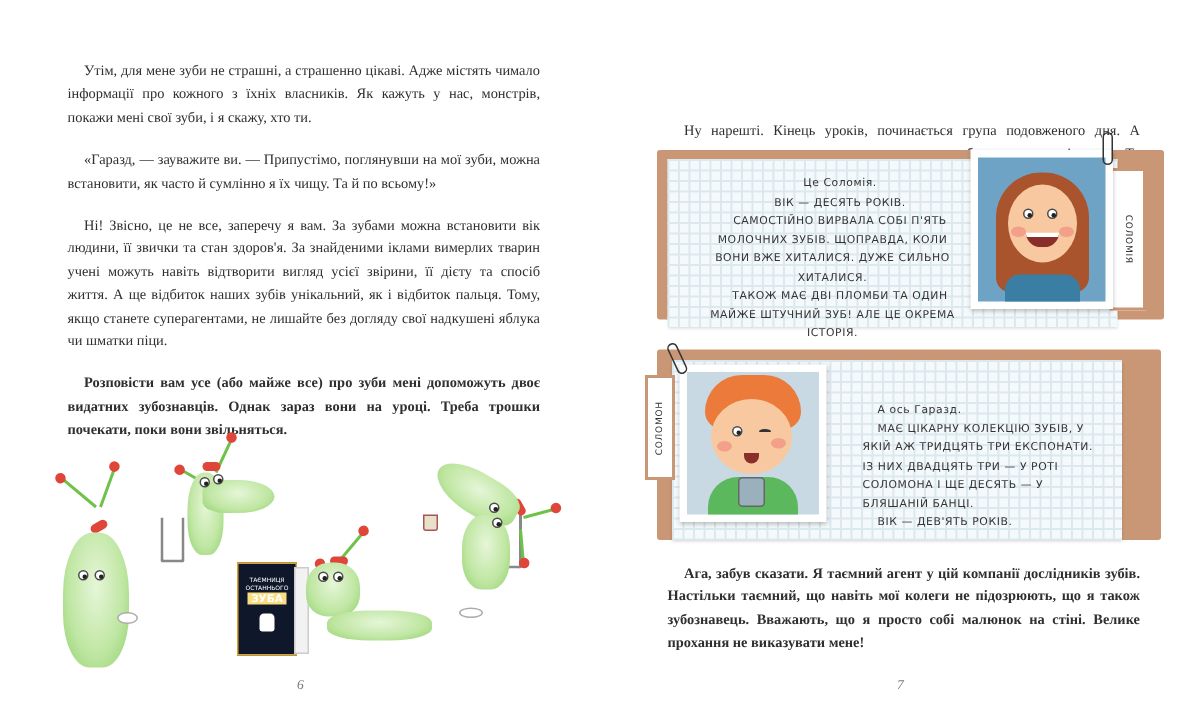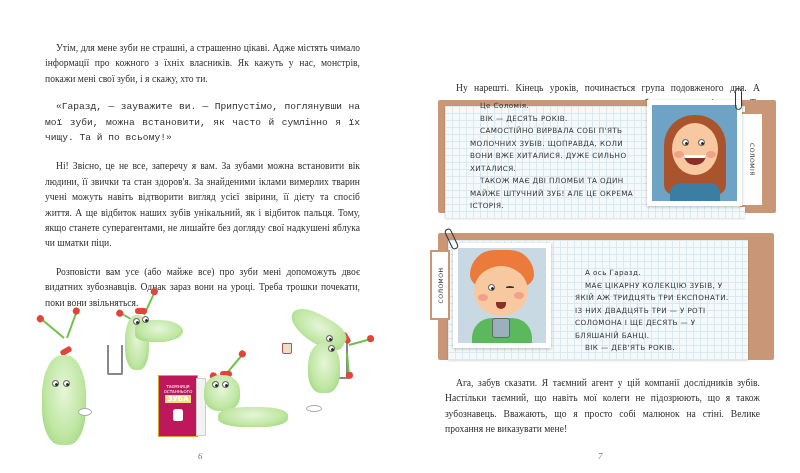--- a/index.html
+++ b/index.html
@@ -18,21 +18,21 @@
   
   .monster { position: absolute; }
   .body-blob { position: absolute; background: radial-gradient(ellipse at 50% 40%, #e6f6d8 0%, #bfe6a2 60%, #8fd06a 100%); border-radius: 45% 45% 40% 40%; }
   .antenna { position: absolute; width: 2px; background: #6ec24a; transform-origin: bottom center; }
   .antenna::after { content: ""; position: absolute; top: -4px; left: -3px; width: 7px; height: 7px; border-radius: 50%; background: #e0453a; }
   .bow { position: absolute; width: 12px; height: 6px; background: #e0453a; border-radius: 3px; }
   .eye { position: absolute; width: 7px; height: 7px; background: #fff; border: 1px solid #4a4a4a; border-radius: 50%; }
   .eye::after { content: ""; position: absolute; left: 2px; top: 2px; width: 3px; height: 3px; background: #222; border-radius: 50%; }
   .chair { position: absolute; border: 2px solid #888; border-top: none; border-radius: 0 0 2px 2px; }
 
-  .book { position: absolute; left: 158px; top: 375px; width: 40px; height: 62px; background: #be185d; border: 1px solid #d9a22b; display: flex; flex-direction: column; align-items: center; padding-top: 8px; }
+  .book { position: absolute; left: 158px; top: 375px; width: 40px; height: 62px; background: #0f172a; border: 1px solid #d9a22b; display: flex; flex-direction: column; align-items: center; padding-top: 8px; }
   .book .bt { font-size: 4px; color: #fff; line-height: 5px; font-family: "DejaVu Sans", sans-serif; text-align: center; }
   .book .bt-big { font-size: 7px; font-weight: bold; color: #fff; background: #f9dd80; padding: 0 2px; margin-top: 1px; font-family: "DejaVu Sans", sans-serif; }
   .book .tooth { margin-top: 6px; width: 10px; height: 12px; background: #fff; border-radius: 3px 3px 2px 2px; }
   .book-page { position: absolute; left: 196px; top: 378px; width: 10px; height: 58px; background: #f2f2f2; border: 1px solid #ccc; }
   .card-back { position: absolute; background: #c99776; border-radius: 2px; }
   .card-paper { position: absolute; background-color: #f4f9fb;
     background-image: linear-gradient(#dbe8ee 1px, transparent 1px), linear-gradient(90deg, #dbe8ee 1px, transparent 1px);
     background-size: 7px 7px; box-shadow: 0 1px 2px rgba(0,0,0,0.15); }
   .hand { position: absolute; font-family: "DejaVu Sans", sans-serif; font-size: 7.2px; line-height: 12.5px; color: #333; letter-spacing: 0.4px; text-transform: uppercase; }
   .hand p { text-indent: 10px; }
@@ -49,23 +49,23 @@
   .face { position: absolute; border-radius: 50%; background: #f8c9a0; }
   .cheek { position: absolute; width: 10px; height: 7px; border-radius: 50%; background: #f2a08a; }
   .mouth { position: absolute; background: #8a2e2a; border-radius: 0 0 12px 12px; }
 </style>
 </head>
 <body>
 
 <div class="page page-left">
   <div class="text-block" style="top:40px;">
     <p>Утім, для мене зуби не страшні, а страшенно цікаві. Адже містять чимало інформації про кожного з їхніх власників. Як кажуть у нас, монстрів, покажи мені свої зуби, і я скажу, хто ти.</p>
-    <p style="margin-top:13px;font-family:Liberation Mono, monospace;">«Гаразд, — зауважите ви. — Припустімо, поглянувши на мої зуби, можна встановити, як часто й сумлінно я їх чищу. Та й по всьому!»</p>
+    <p style="margin-top:13px;">«Гаразд, — зауважите ви. — Припустімо, поглянувши на мої зуби, можна встановити, як часто й сумлінно я їх чищу. Та й по всьому!»</p>
     <p style="margin-top:13px;">Ні! Звісно, це не все, заперечу я вам. За зубами можна встановити вік людини, її звички та стан здоров'я. За знайденими іклами вимерлих тварин учені можуть навіть відтворити вигляд усієї звірини, її дієту та спосіб життя. А ще відбиток наших зубів унікальний, як і відбиток пальця. Тому, якщо станете суперагентами, не лишайте без догляду свої надкушені яблука чи шматки піци.</p>
-    <p style="margin-top:13px;">Розповісти вам усе (або майже все) про зуби мені допоможуть двоє видатних зубознавців. Однак зараз вони на уроці. Треба трошки почекати, поки вони звільняться.</p>
+    <p style="margin-top:13px;font-weight:bold;">Розповісти вам усе (або майже все) про зуби мені допоможуть двоє видатних зубознавців. Однак зараз вони на уроці. Треба трошки почекати, поки вони звільняться.</p>
   </div>
 
   <div class="monster" style="left:30px;top:300px;width:70px;height:150px;">
     <div class="antenna" style="left:33px;top:8px;height:30px;transform:rotate(-50deg);"></div>
     <div class="antenna" style="left:36px;top:10px;height:28px;transform:rotate(20deg);"></div>
     <div class="bow" style="left:30px;top:48px;transform:rotate(-30deg);"></div>
     <div class="body-blob" style="left:12px;top:55px;width:44px;height:90px;"></div>
     <div class="eye" style="left:22px;top:80px;"></div>
     <div class="eye" style="left:33px;top:80px;"></div>
     <div style="position:absolute;left:48px;top:108px;width:14px;height:8px;border:1px solid #aaa;border-radius:50%;background:#fff;"></div>
@@ -117,21 +117,21 @@
 </div>
 
 <div class="page page-right">
   <div class="text-block" style="top:52px;margin-top:28px;">
     <p>Ну нарешті. Кінець уроків, починається група подовженого дня. А значить, можна взятися до нашого наукового зубознавчого дослідження. Та спершу познайомтеся з моїми колегами.</p>
   </div>
 
   <div>
     <div class="card-back" style="left:38px;top:100px;width:338px;height:113px;"></div>
     <div class="card-paper" style="left:45px;top:106px;width:300px;height:112px;"></div>
-    <div class="hand" style="left:70px;top:100px;width:170px;">
+    <div class="hand" style="left:70px;top:116px;width:170px;text-align:center;">
       <p class="first">Це Соломія.</p>
       <p>Вік — десять років.</p>
       <p>Самостійно вирвала собі п'ять молочних зубів. Щоправда, коли вони вже хиталися. Дуже сильно хиталися.</p>
       <p>Також має дві пломби та один майже штучний зуб! Але це окрема історія.</p>
     </div>
     <div class="tab" style="left:340px;top:112px;width:24px;height:95px;">
       <span style="transform:rotate(90deg);">СОЛОМІЯ</span>
     </div>
     <div class="photo" style="left:247px;top:100px;width:95px;height:106px;">
       <div class="photo-inner" style="background:#6fa3c6;">
@@ -168,18 +168,18 @@
       </div>
     </div>
     <div class="clip" style="left:48px;top:228px;transform:rotate(-25deg);"></div>
     <div class="hand" style="left:175px;top:267px;width:160px;">
       <p class="first">А ось Гаразд.</p>
       <p>Має цікарну колекцію зубів, у якій аж тридцять три експонати. Із них двадцять три — у роті Соломона і ще десять — у бляшаній банці.</p>
       <p>Вік — дев'ять років.</p>
     </div>
   </div>
 
-  <div class="text-block" style="top:375px;">
+  <div class="text-block" style="top:375px;font-weight:bold;">
     <p>Ага, забув сказати. Я таємний агент у цій компанії дослідників зубів. Настільки таємний, що навіть мої колеги не підозрюють, що я також зубознавець. Вважають, що я просто собі малюнок на стіні. Велике прохання не виказувати мене!</p>
   </div>
 
   <div class="pgnum" style="left:198px;">7</div>
 </div>
 
 </body></html>

